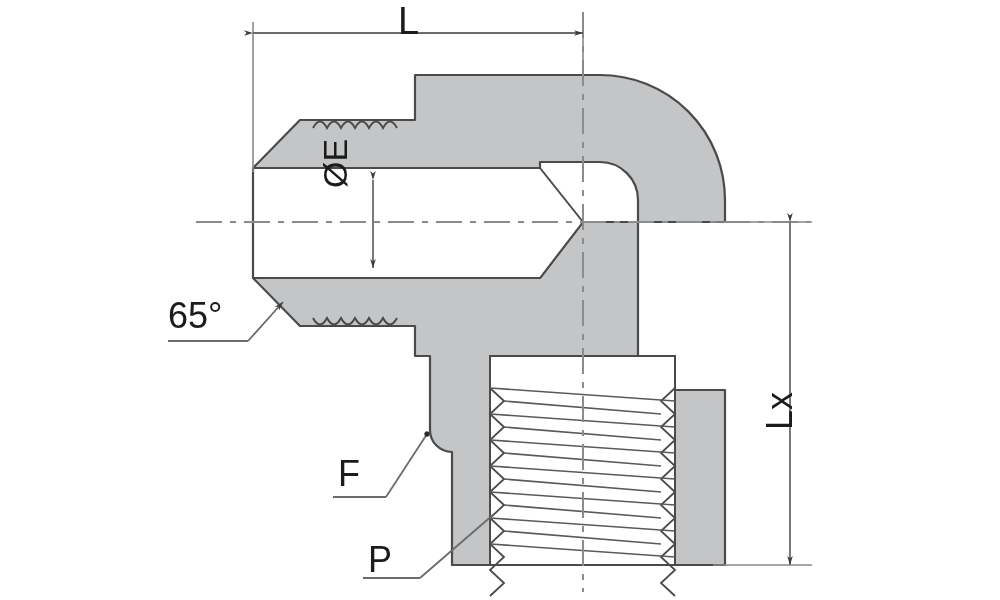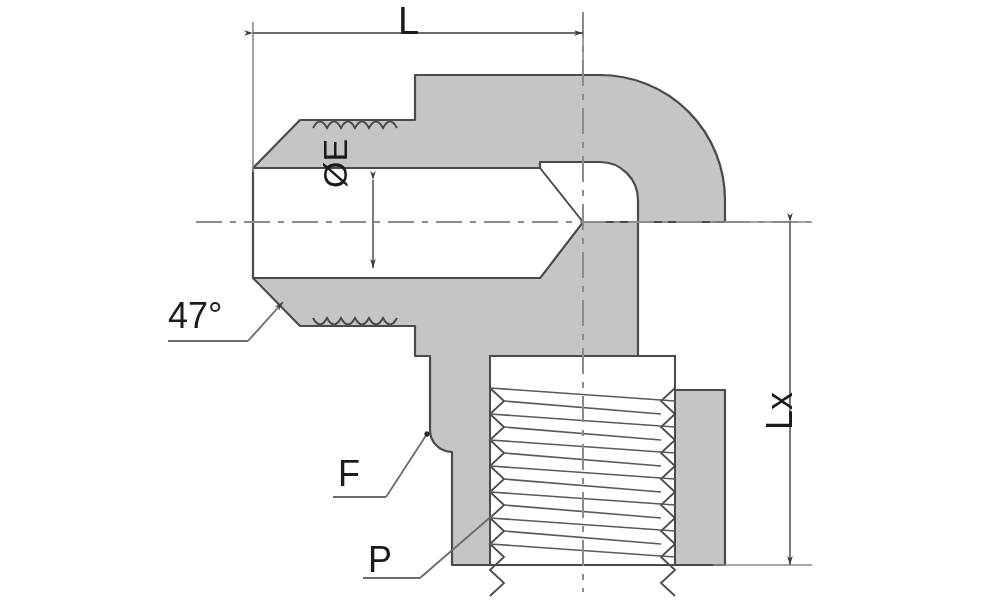--- a/index.html
+++ b/index.html
@@ -175,21 +175,21 @@
       <line x1="363" y1="578" x2="420" y2="578" stroke="#6b6b6b" stroke-width="1.8"></line>
       <line x1="420" y1="578" x2="494" y2="514" stroke="#6b6b6b" stroke-width="1.8"></line>
     </g>
 
   </svg>
 
   <div class="dim-label" id="label-L">L</div>
 
   <div class="dim-label" id="label-E">ØE</div>
 
-  <div class="dim-label" id="label-37">47°</div>
+  <div class="dim-label" id="label-37">65°</div>
 
   <div class="dim-label" id="label-F">F</div>
 
   <div class="dim-label" id="label-P">P</div>
 
   <div class="dim-label" id="label-Lx">Lx</div>
 
 </div>
 
 </body></html>

